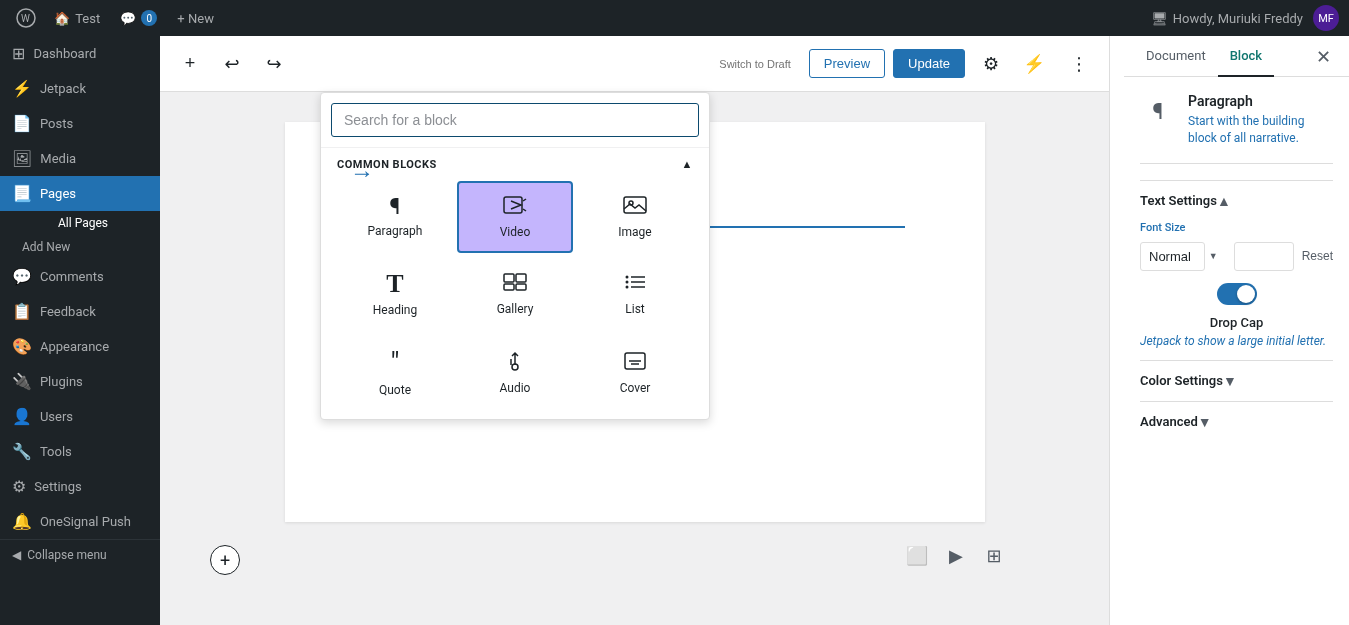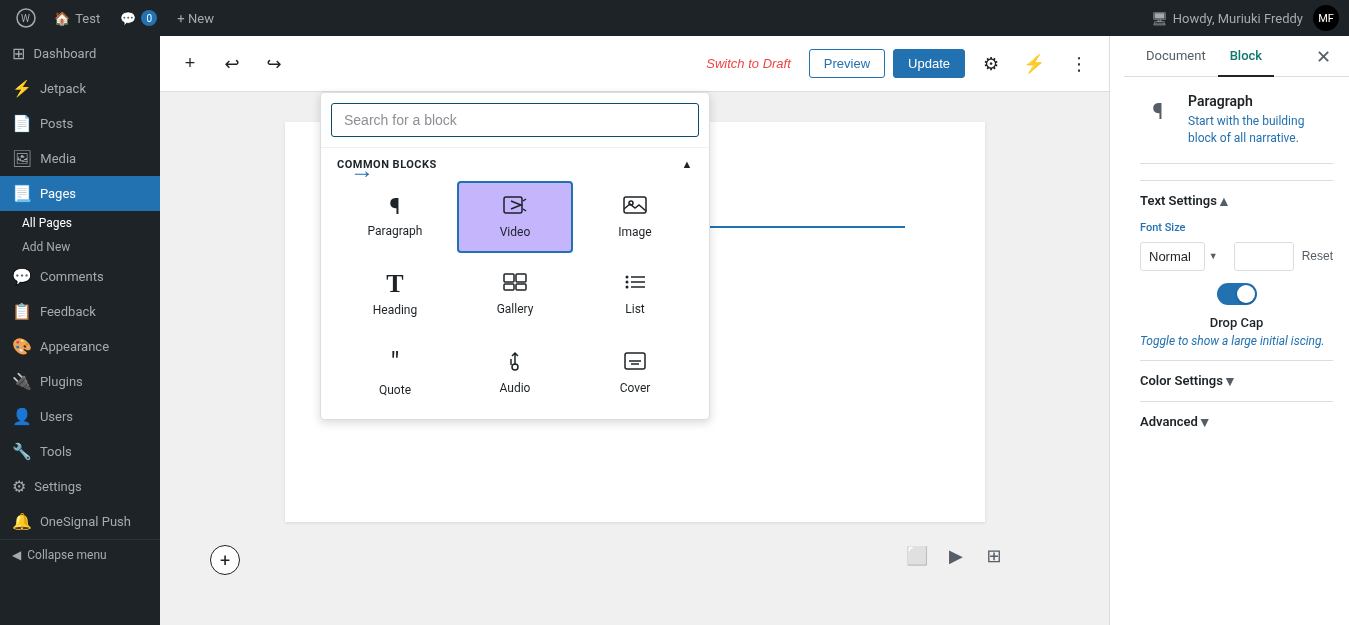--- a/index.html
+++ b/index.html
@@ -38,21 +38,21 @@
     .admin-bar-right {
       margin-left: auto;
       display: flex;
       align-items: center;
       gap: 2px;
     }
     .admin-bar-avatar {
       width: 26px;
       height: 26px;
       border-radius: 50%;
-      background: #000000;
+      background: #4c1d95;
       display: flex;
       align-items: center;
       justify-content: center;
       color: #fff;
       font-size: 11px;
     }
     .comment-bubble {
       background: #2271b1;
       color: #fff;
       border-radius: 50%;
@@ -93,21 +93,21 @@
     .sidebar-item .icon { font-size: 16px; }
     .sidebar-sub-item {
       display: flex;
       align-items: center;
       gap: 8px;
       padding: 5px 12px 5px 22px;
       font-size: 12px;
       cursor: pointer;
       color: #a7aaad;
     }
-    .sidebar-sub-item.active { color: #fff; }
+    .sidebar-sub-item.active { color: #fff; margin-left: 36px; }
 
     
     .editor-area {
       flex: 1;
       display: flex;
       flex-direction: column;
       overflow: hidden;
       background: #f0f0f1;
     }
 
@@ -138,26 +138,25 @@
     }
     .toolbar-right {
       margin-left: auto;
       display: flex;
       align-items: center;
       gap: 8px;
     }
     .switch-draft-btn {
       background: transparent;
       border: none;
-      color: #ef4444;
-      font-size: 13px;
+      color: #737373;
+      font-size: 11px;
       cursor: pointer;
       padding: 6px 10px;
       font-weight: 500;
-      font-style: italic;
     }
     .preview-btn {
       background: #fff;
       border: 1px solid #2271b1;
       color: #2271b1;
       font-size: 13px;
       cursor: pointer;
       padding: 6px 14px;
       border-radius: 3px;
       font-weight: 500;
@@ -804,21 +803,21 @@
             <input class="font-size-input" type="text" value="" style="">
             <button class="reset-btn">Reset</button>
           </div>
 
           <div class="drop-cap-row">
             <div class="toggle-switch on">
               <div class="toggle-knob"></div>
             </div>
             <span class="drop-cap-label">Drop Cap</span>
           </div>
-          <div class="drop-cap-desc">Toggle to show a large initial iscing.</div>
+          <div class="drop-cap-desc">Jetpack to show a large initial letter.</div>
         </div>
       </div>
 
       <div class="settings-section">
         <div class="settings-section-header">
           <span>Color Settings</span>
           <span class="chevron">▼</span>
         </div>
       </div>
 

